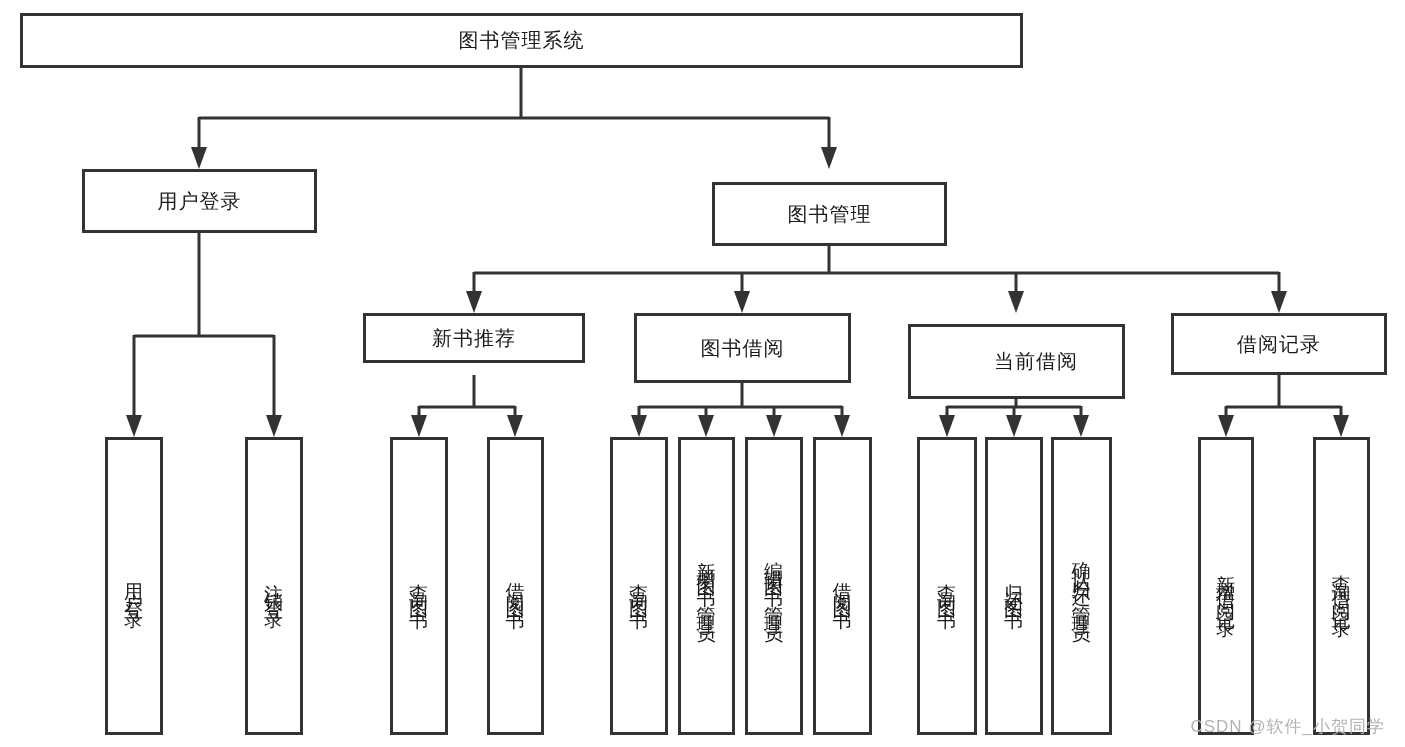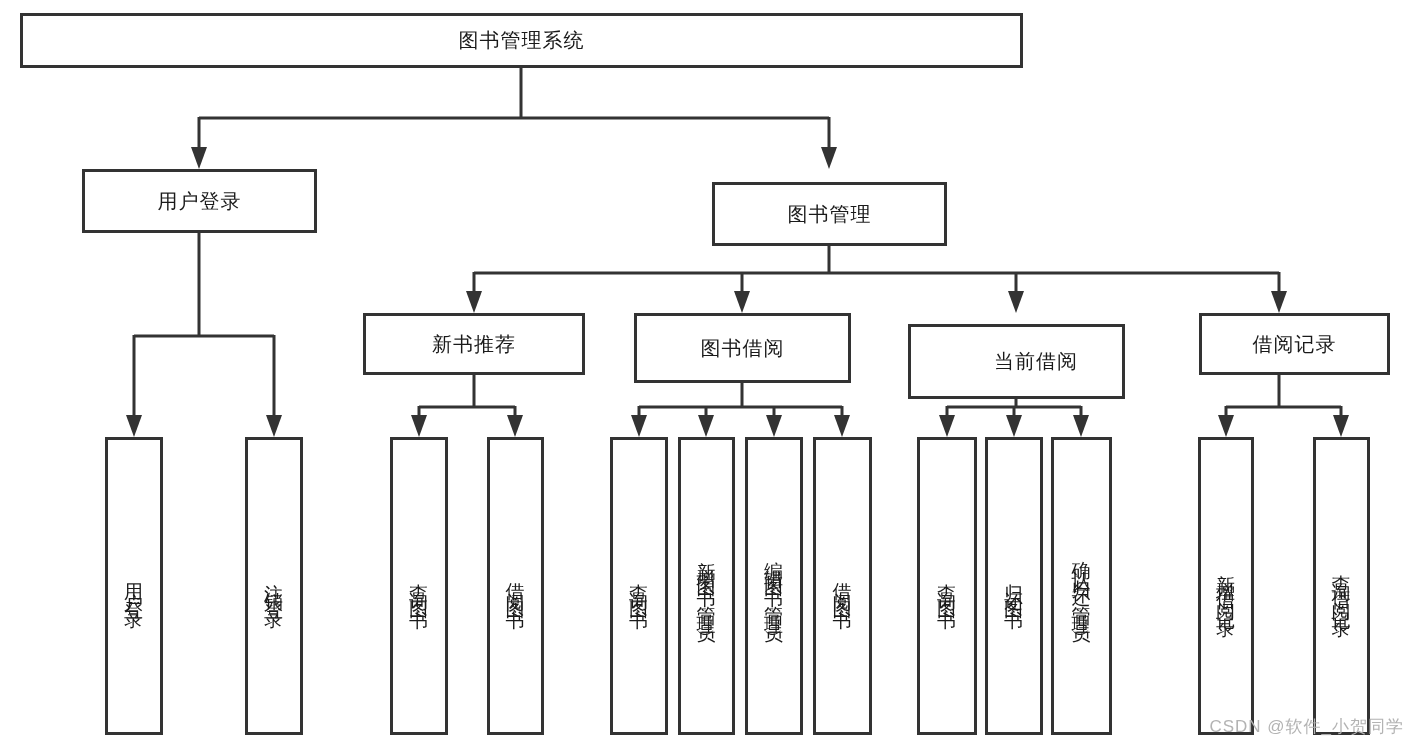--- a/index.html
+++ b/index.html
@@ -27,21 +27,21 @@
   }
   .node.v .vt{
     writing-mode:vertical-rl;
     line-height:1;
     letter-spacing:9px;
     max-height:288px;
   }
   svg.wires{position:absolute;left:0;top:0;z-index:1;pointer-events:none;}
   .watermark{
     position:absolute;
-    right:1px;top:715px;
+    right:20px;top:715px;
     font-size:17px;
     color:#b3b3b3;
     letter-spacing:1px;
     z-index:5;
     white-space:nowrap;
   }
 </style>
 </head>
 <body>
 
@@ -84,30 +84,30 @@
     <span>图书管理系统</span>
   </div>
 
   <div class="node h" style="left:82px;top:169px;width:235px;height:64px;">
     <span>用户登录</span>
   </div>
   <div class="node h" style="left:712px;top:182px;width:235px;height:64px;">
     <span>图书管理</span>
   </div>
 
-  <div class="node h" style="left:363px;top:313px;width:222px;height:62px;">
+  <div class="node h" style="left:363px;top:313px;width:222px;height:50px;">
     <span>新书推荐</span>
   </div>
   <div class="node h" style="left:634px;top:313px;width:217px;height:70px;">
     <span>图书借阅</span>
   </div>
   <div class="node h" style="left:908px;top:324px;width:217px;height:75px;padding-left:39px;">
     <span>当前借阅</span>
   </div>
-  <div class="node h" style="left:1199px;top:313px;width:191px;height:62px;">
+  <div class="node h" style="left:1171px;top:313px;width:216px;height:62px;">
     <span>借阅记录</span>
   </div>
 
   <div class="node v" style="left:105px;width:58px;">
     <span class="vt">用户登录</span>
   </div>
   <div class="node v" style="left:245px;width:58px;">
     <span class="vt">注销登录</span>
   </div>
 

